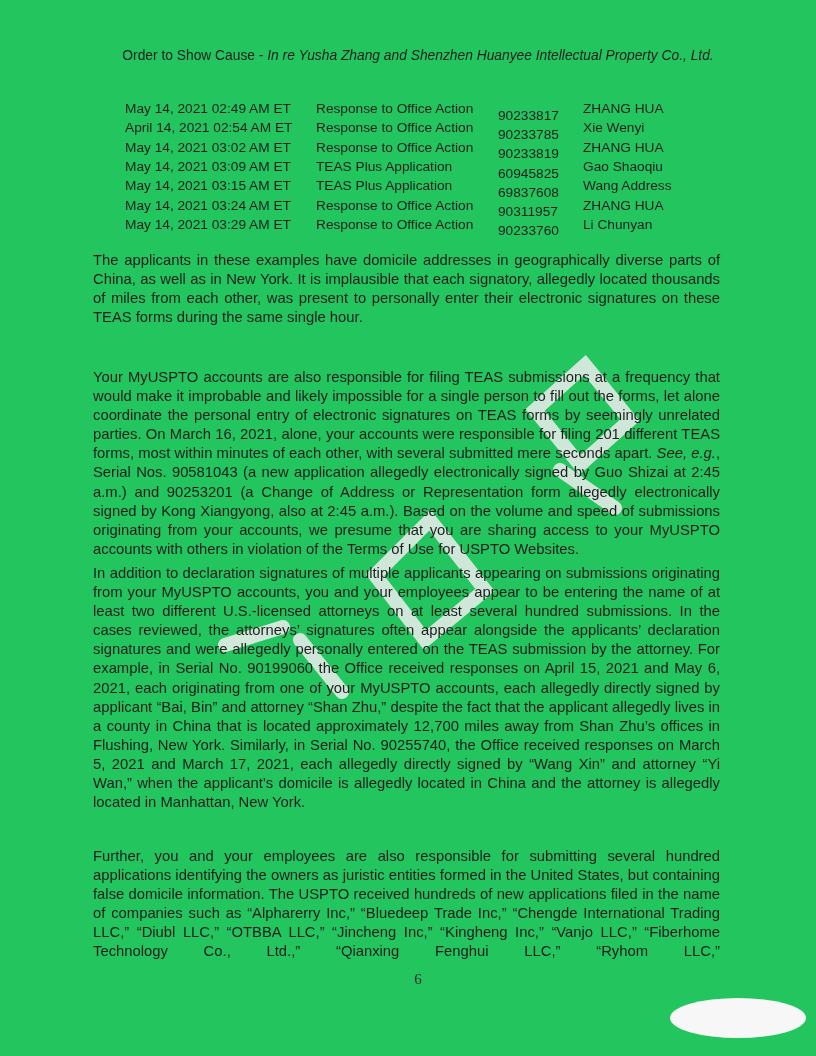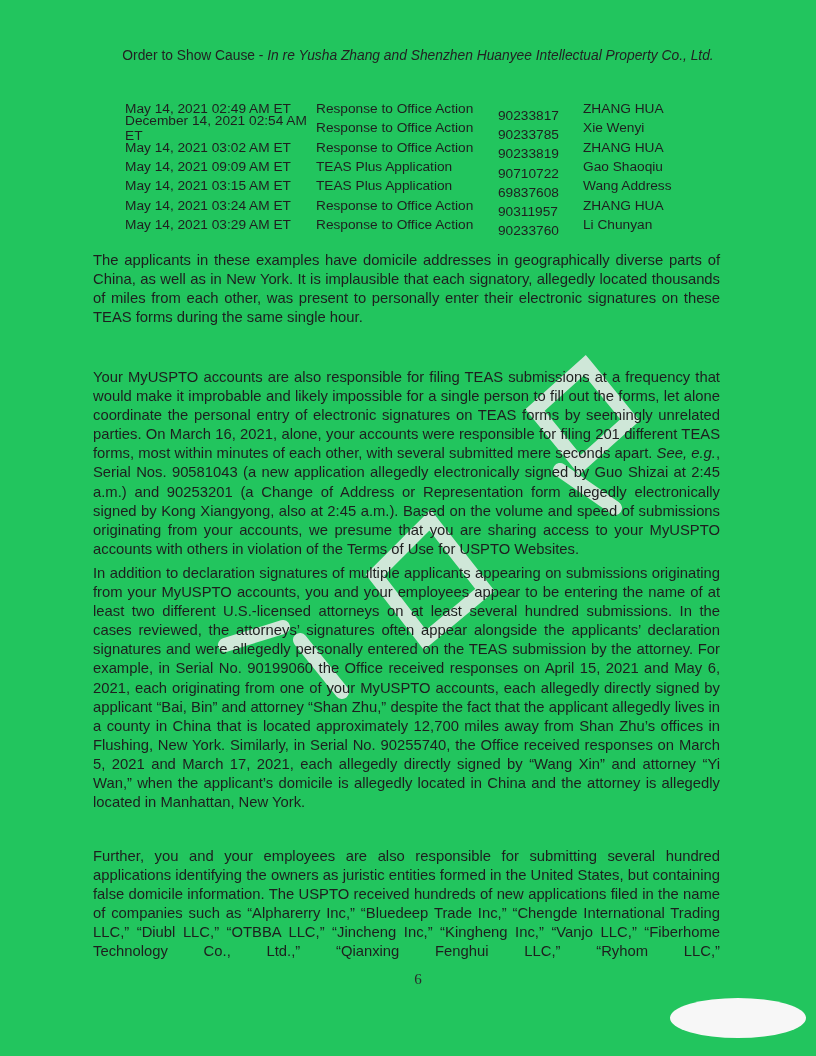--- a/index.html
+++ b/index.html
@@ -99,35 +99,35 @@
     </div>
 
     <div class="filings">
         <div class="frow">
         <span class="c-ts">May 14, 2021 02:49 AM ET</span>
         <span class="c-type">Response to Office Action</span>
         <span class="c-serial">90233817</span>
         <span class="c-name">ZHANG HUA</span>
       </div>
         <div class="frow">
-        <span class="c-ts">December 14, 2021 02:54 AM ET</span>
+        <span class="c-ts">April 14, 2021 02:54 AM ET</span>
         <span class="c-type">Response to Office Action</span>
         <span class="c-serial">90233785</span>
         <span class="c-name">Xie Wenyi</span>
       </div>
         <div class="frow">
         <span class="c-ts">May 14, 2021 03:02 AM ET</span>
         <span class="c-type">Response to Office Action</span>
         <span class="c-serial">90233819</span>
         <span class="c-name">ZHANG HUA</span>
       </div>
         <div class="frow">
-        <span class="c-ts">May 14, 2021 09:09 AM ET</span>
+        <span class="c-ts">May 14, 2021 03:09 AM ET</span>
         <span class="c-type">TEAS Plus Application</span>
-        <span class="c-serial">90710722</span>
+        <span class="c-serial">60945825</span>
         <span class="c-name">Gao Shaoqiu</span>
       </div>
         <div class="frow">
         <span class="c-ts">May 14, 2021 03:15 AM ET</span>
         <span class="c-type">TEAS Plus Application</span>
         <span class="c-serial">69837608</span>
         <span class="c-name">Wang Address</span>
       </div>
         <div class="frow">
         <span class="c-ts">May 14, 2021 03:24 AM ET</span>

